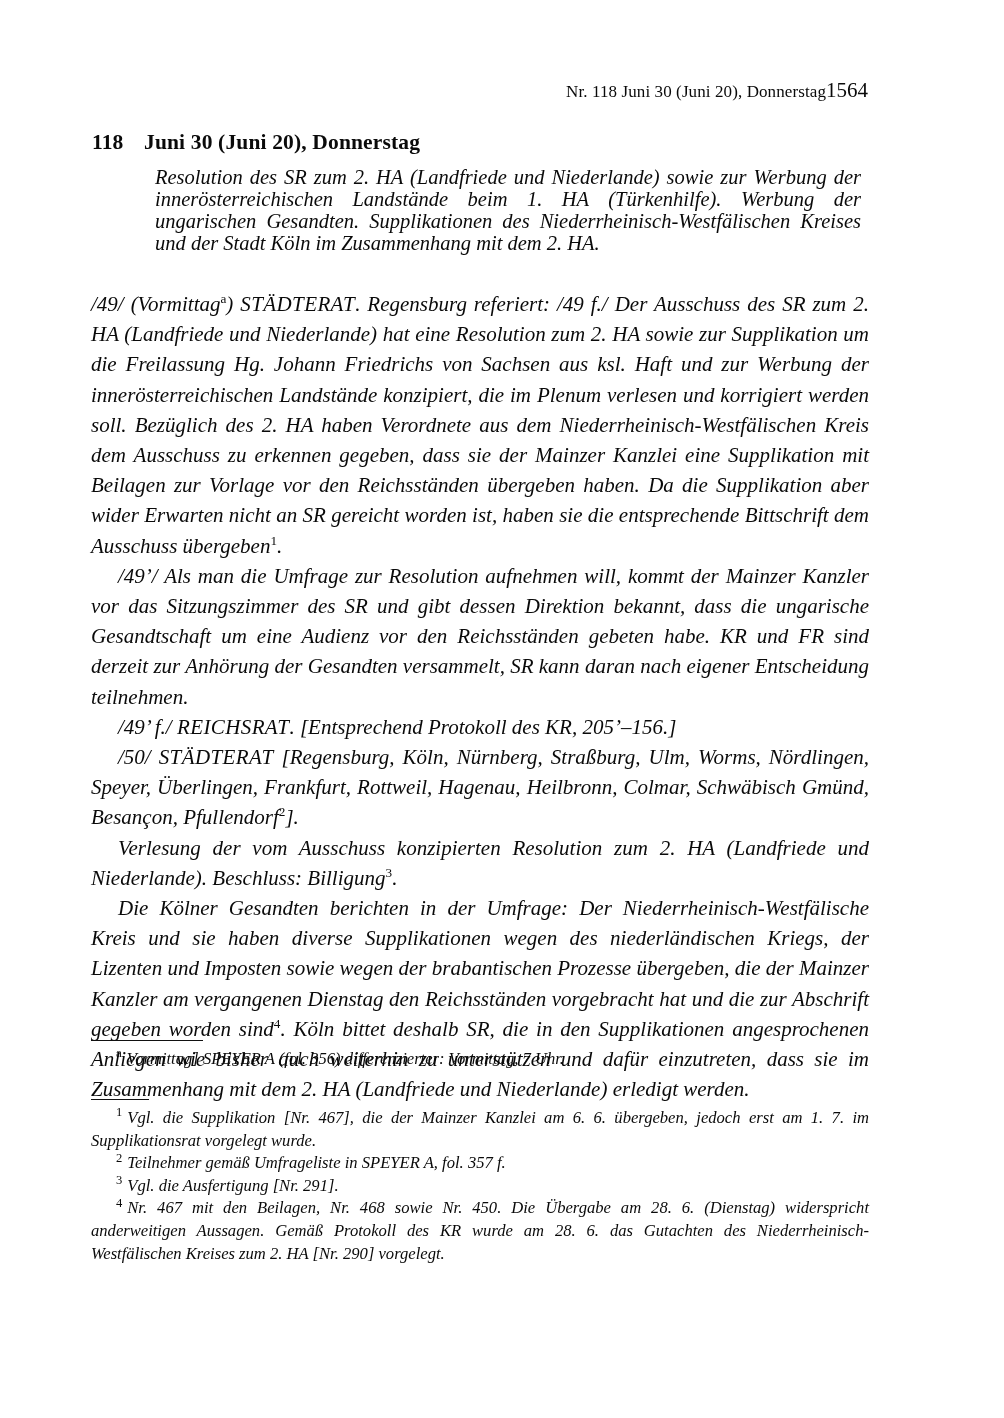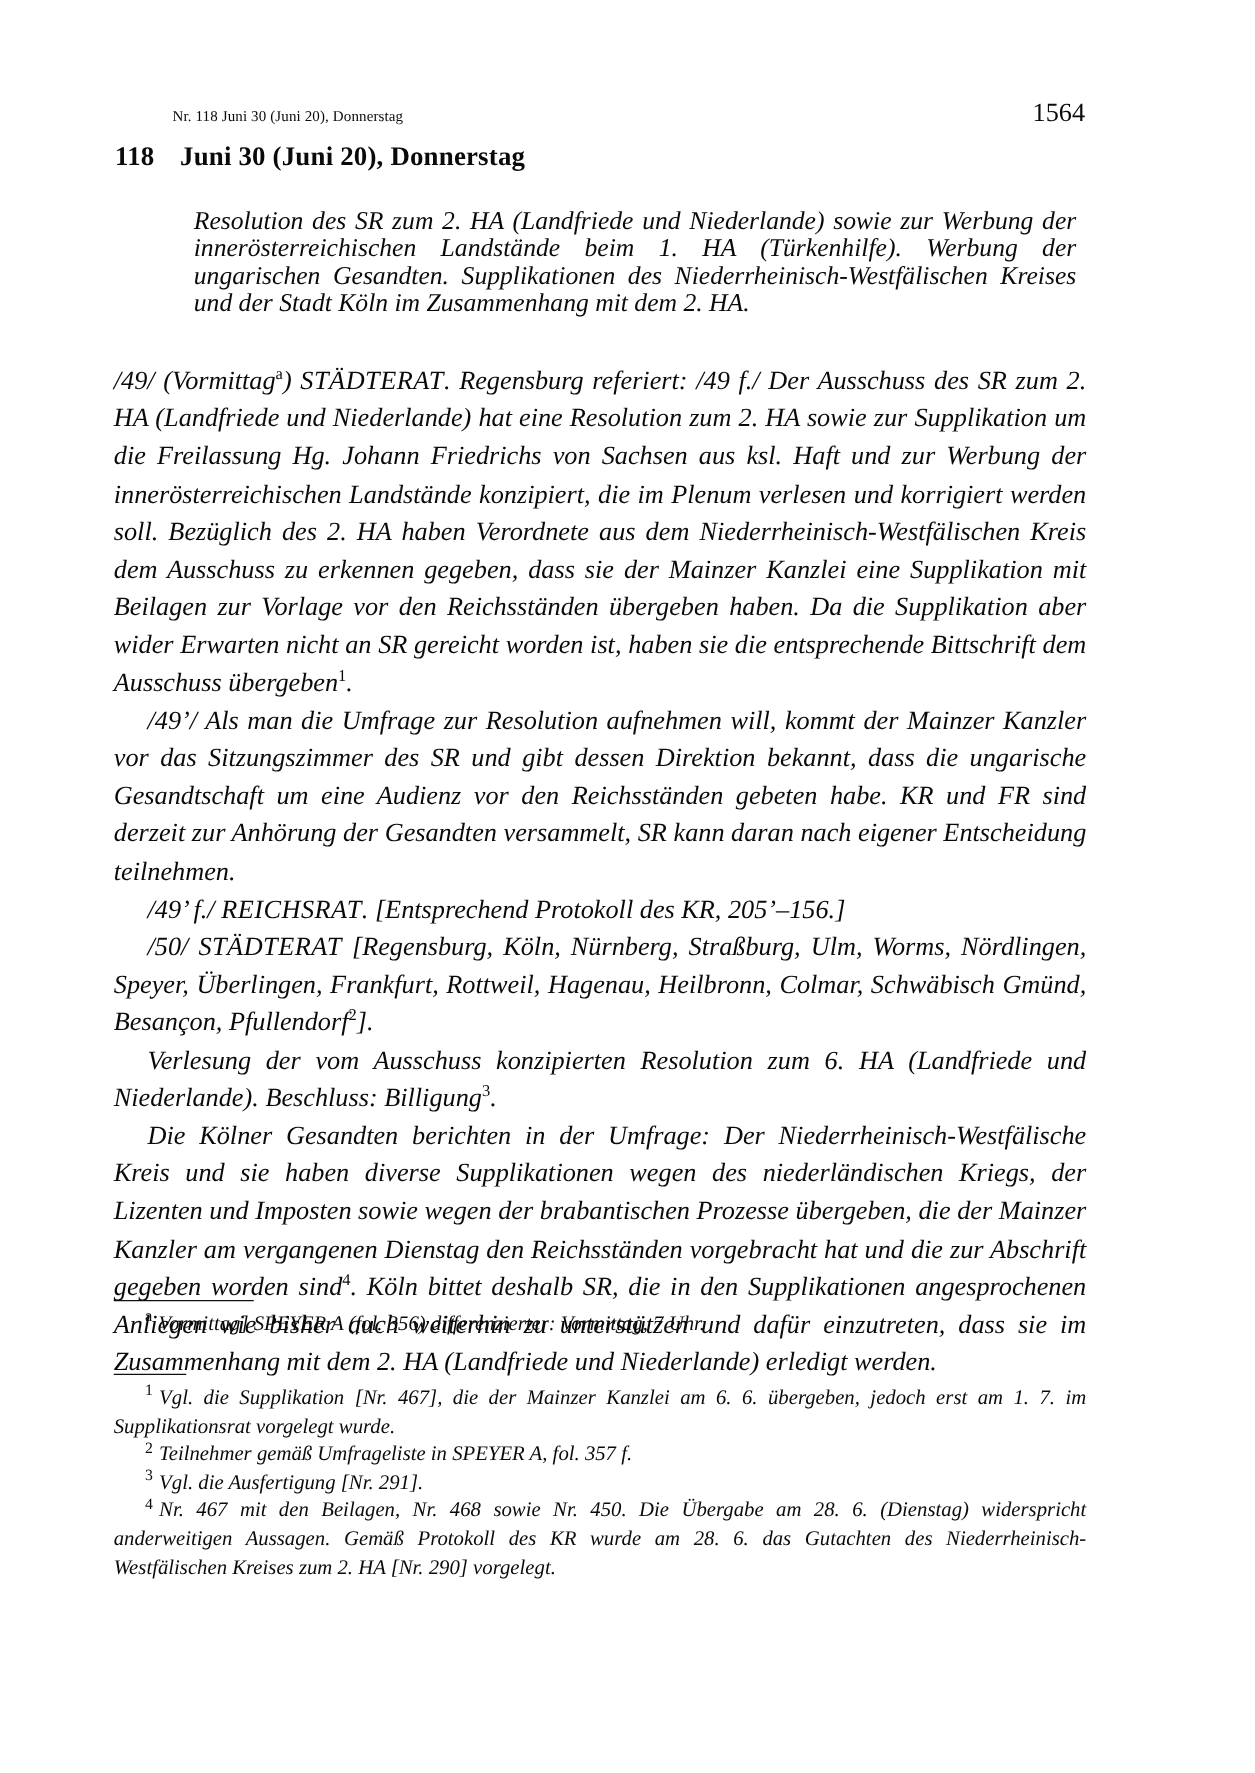--- a/index.html
+++ b/index.html
@@ -26,35 +26,35 @@
     position: absolute;
     left: 92px;
     top: 78px;
     width: 776px;
     display: flex;
     align-items: baseline;
     justify-content: space-between;
   }
   .runhead-center {
     flex: 1;
-    text-align: left;
-    font-size: 12px;
+    text-align: right;
+    font-size: 17px;
     letter-spacing: 0.1px;
     padding-left: 46px;
   }
   .runhead-page {
     font-size: 21px;
     white-space: nowrap;
   }
 
   
   .section-title {
     position: absolute;
     left: 92px;
-    top: 113px;
+    top: 130px;
     font-size: 21.5px;
     font-weight: bold;
     letter-spacing: 0.15px;
   }
   .section-title .num {
     display: inline-block;
     min-width: 52px;
   }
 
   
@@ -160,21 +160,21 @@
   <div class="body">
 
     <p><span>/49/ (Vormittag</span><sup>a</sup><span>) </span><span class="sc">STÄDTERAT</span><span>. Regensburg referiert: /49 f./ Der Ausschuss des SR zum 2. HA (Landfriede und Niederlande) hat eine Resolution zum 2. HA sowie zur Supplikation um die Freilassung Hg. Johann Friedrichs von Sachsen aus ksl. Haft und zur Werbung der innerösterreichischen Landstände konzipiert, die im Plenum verlesen und korrigiert werden soll. Bezüglich des 2. HA haben Verordnete aus dem Niederrheinisch-Westfälischen Kreis dem Ausschuss zu erkennen gegeben, dass sie der Mainzer Kanzlei eine Supplikation mit Beilagen zur Vorlage vor den Reichsständen übergeben haben. Da die Supplikation aber wider Erwarten nicht an SR gereicht worden ist, haben sie die entsprechende Bittschrift dem Ausschuss übergeben</span><sup>1</sup><span>.</span></p>
 
     <p class="indent">/49’/ Als man die Umfrage zur Resolution aufnehmen will, kommt der Mainzer Kanzler vor das Sitzungszimmer des SR und gibt dessen Direktion bekannt, dass die ungarische Gesandtschaft um eine Audienz vor den Reichsständen gebeten habe. KR und FR sind derzeit zur Anhörung der Gesandten versammelt, SR kann daran nach eigener Entscheidung teilnehmen.</p>
 
     <p class="indent"><span>/49’ f./ </span><span class="sc">REICHSRAT</span><span>. [Entsprechend Protokoll des KR, 205’–156.]</span></p>
 
     <p class="indent"><span>/50/ </span><span class="sc">STÄDTERAT</span><span> [Regensburg, Köln, Nürnberg, Straßburg, Ulm, Worms, Nördlingen, Speyer, Überlingen, Frankfurt, Rottweil, Hagenau, Heilbronn, Colmar, Schwäbisch Gmünd, Besançon, Pfullendorf</span><sup>2</sup><span>].</span></p>
 
-    <p class="indent"><span>Verlesung der vom Ausschuss konzipierten Resolution zum 6. HA (Landfriede und Niederlande). Beschluss: Billigung</span><sup>3</sup><span>.</span></p>
+    <p class="indent"><span>Verlesung der vom Ausschuss konzipierten Resolution zum 2. HA (Landfriede und Niederlande). Beschluss: Billigung</span><sup>3</sup><span>.</span></p>
 
     <p class="indent"><span>Die Kölner Gesandten berichten in der Umfrage: Der Niederrheinisch-Westfälische Kreis und sie haben diverse Supplikationen wegen des niederländischen Kriegs, der Lizenten und Imposten sowie wegen der brabantischen Prozesse übergeben, die der Mainzer Kanzler am vergangenen Dienstag den Reichsständen vorgebracht hat und die zur Abschrift gegeben worden sind</span><sup>4</sup><span>. Köln bittet deshalb SR, die in den Supplikationen angesprochenen Anliegen wie bisher auch weiterhin zu unterstützen und dafür einzutreten, dass sie im Zusammenhang mit dem 2. HA (Landfriede und Niederlande) erledigt werden.</span></p>
 
   </div>
 
   <div class="fn-block apparatus-a">
     <hr class="fn-rule wide">
     <p class="fn-item"><span class="marker lt">a</span><span>Vormittag] SPEYER A (fol. 356) differenzierter: Vormittag, 7 Uhr.</span></p>
   </div>
 

